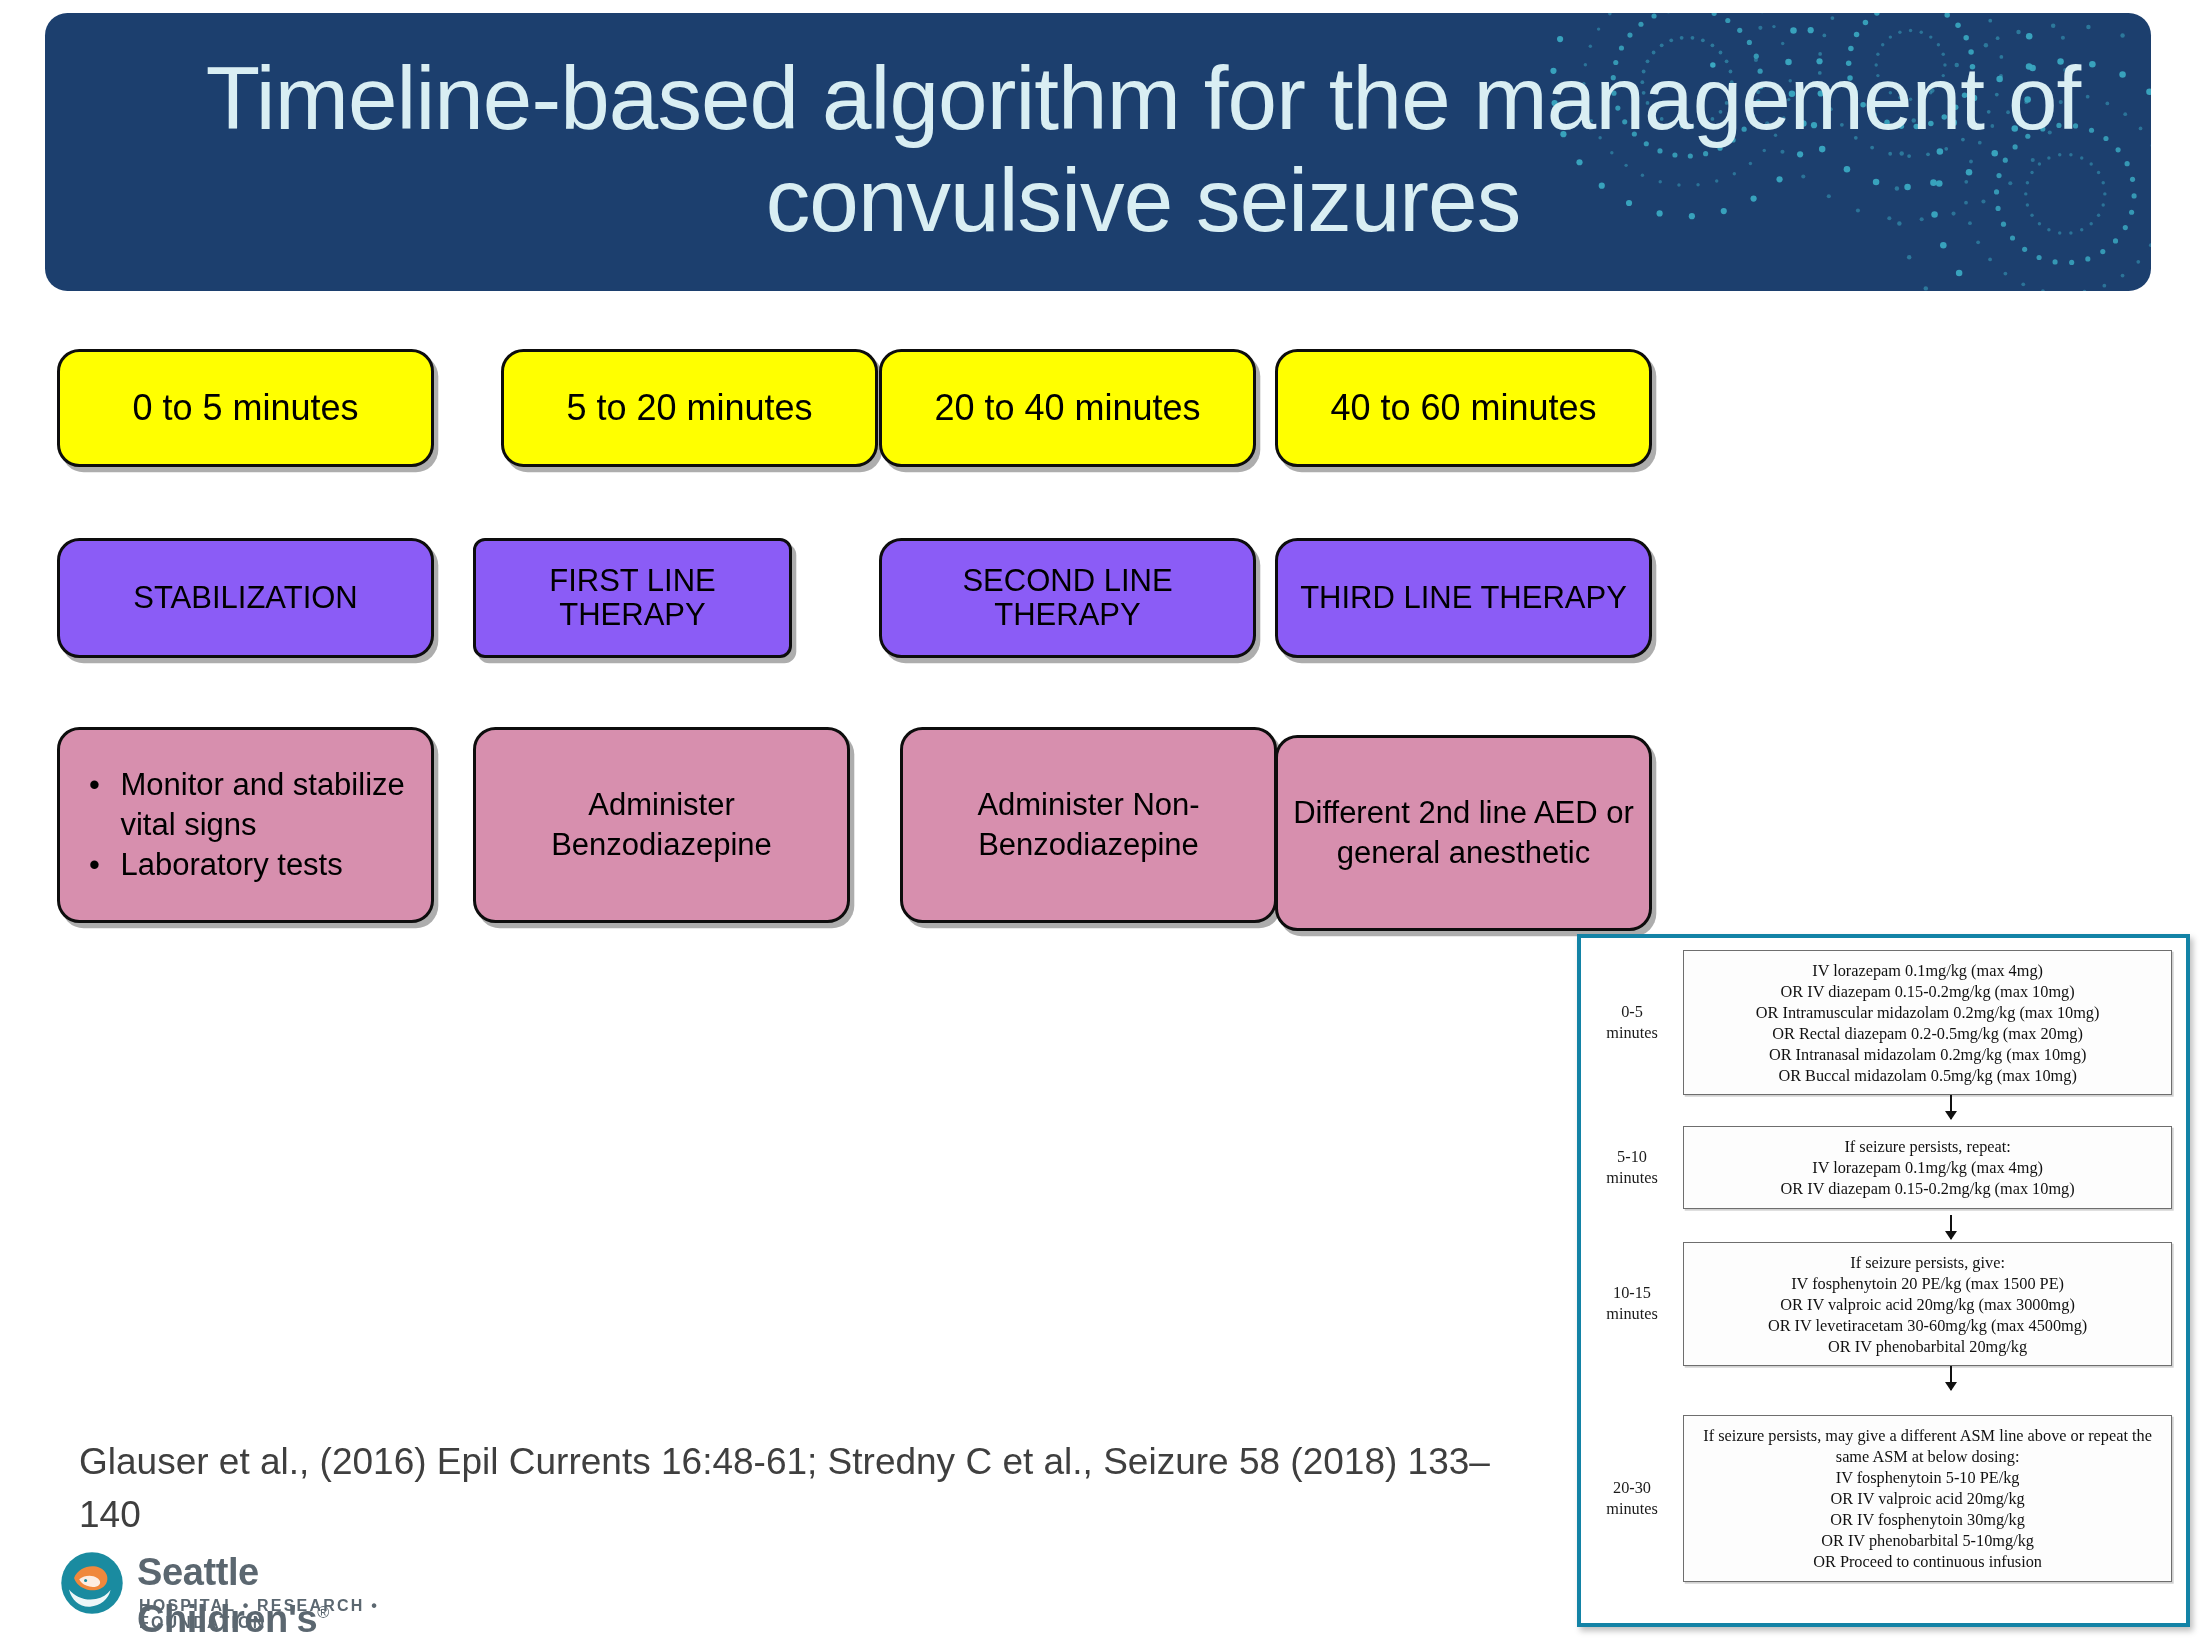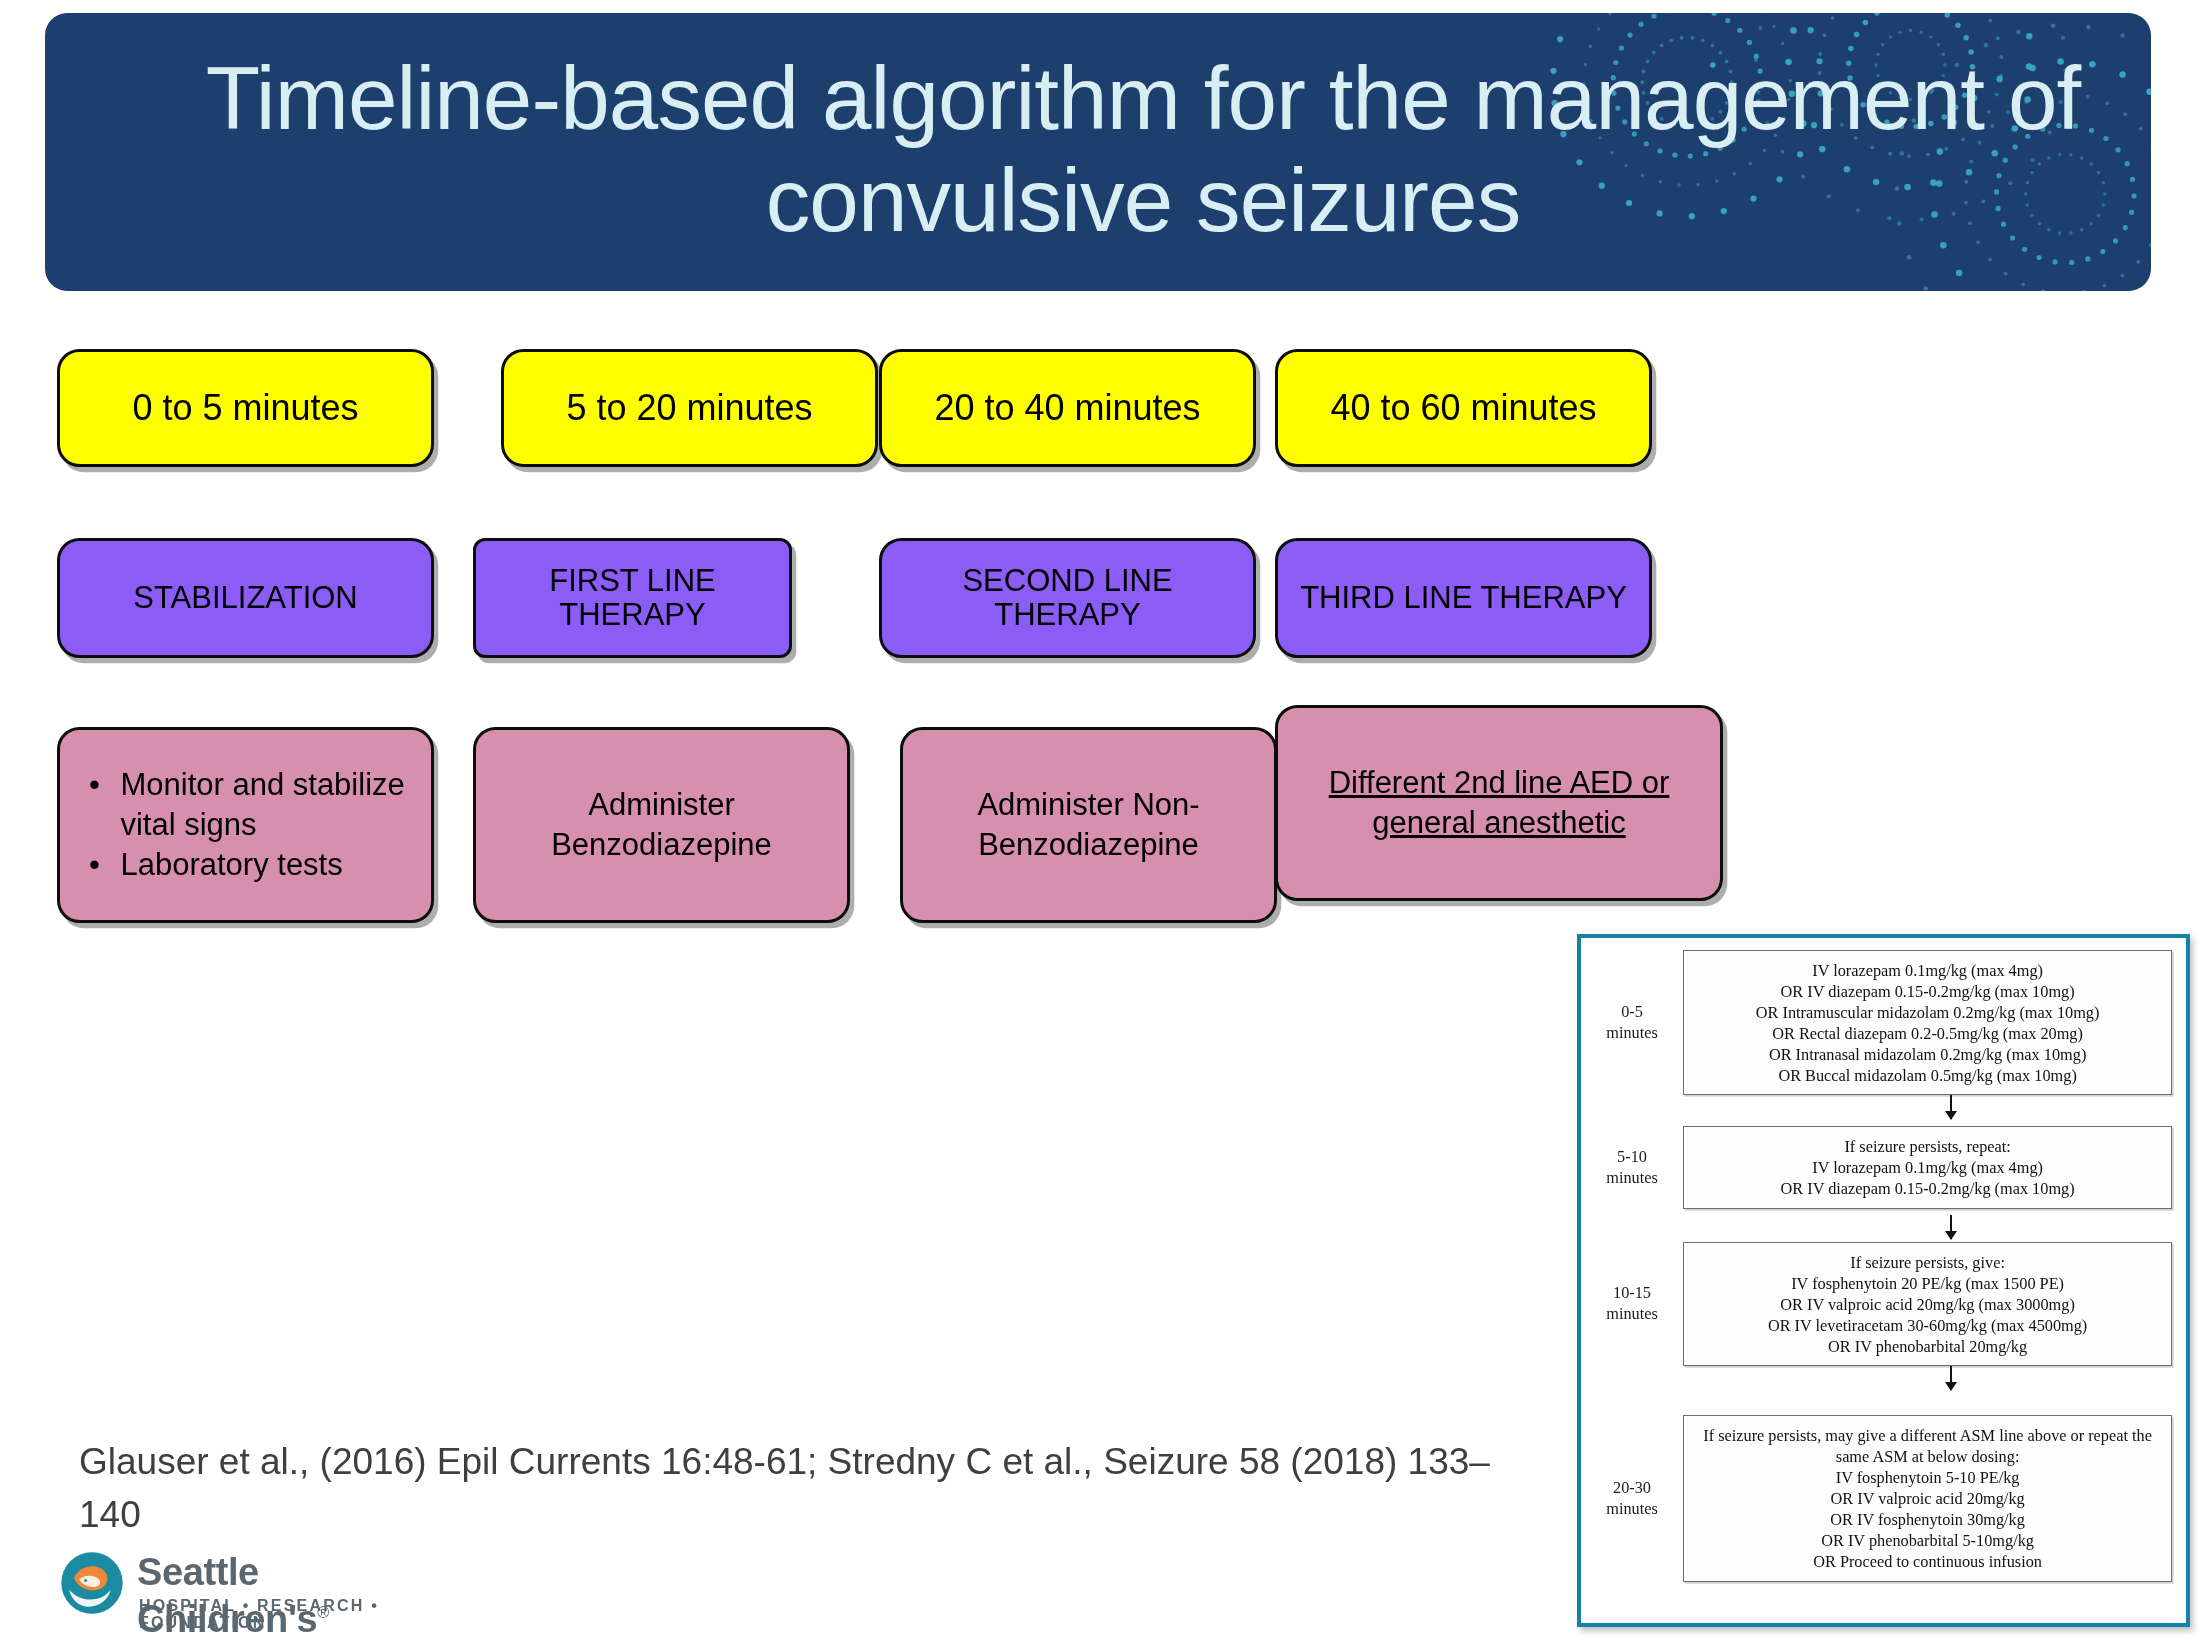--- a/index.html
+++ b/index.html
@@ -595,21 +595,21 @@
   <div class="box box-pink action" style="left:900px;top:727px;width:377px;height:196px;">
     <span class="txt">Administer Non-Benzodiazepine</span>
   </div>
 
   <div class="box box-yellow time" style="left:1275px;top:349px;width:377px;height:118px;">
     <span class="txt">40 to 60 minutes</span>
   </div>
   <div class="box box-orange stage" style="left:1275px;top:538px;width:377px;height:120px;">
     <span class="txt">THIRD LINE THERAPY</span>
   </div>
-  <div class="box box-pink action" style="left:1275px;top:705px;width:448px;height:196px;text-decoration:underline;">
+  <div class="box box-pink action" style="left:1275px;top:735px;width:377px;height:196px;">
     <span class="txt">Different 2nd line AED or general anesthetic</span>
   </div>
 
   <div class="citation">Glauser et al., (2016) Epil Currents 16:48-61; Stredny C et al., Seizure 58 (2018) 133–140</div>
 
   <div class="logo">
     <svg class="logo-mark" viewBox="0 0 100 100" xmlns="http://www.w3.org/2000/svg">
       <circle cx="50" cy="50" r="48" fill="#1a8ba0"></circle>
       <path d="M22 42c6-16 26-22 40-16 11 5 15 16 10 25-6 10-22 13-33 8-10-4-15-11-17-17z" fill="#f0883c"></path>
       <path d="M30 44c8-6 20-7 28-2 5 3 6 8 3 11-4 4-13 4-20 1-5-2-9-6-11-10z" fill="#ffffff" opacity="0.85"></path>

